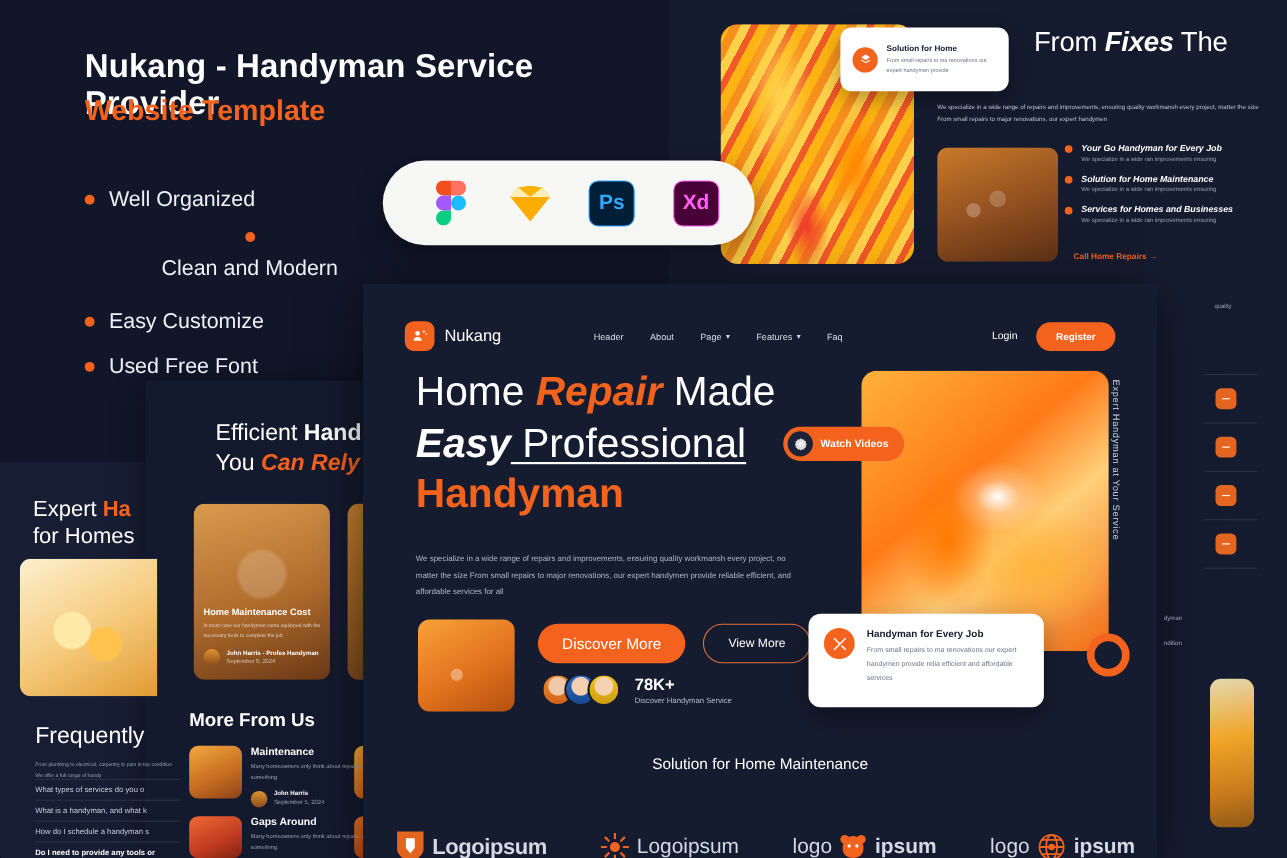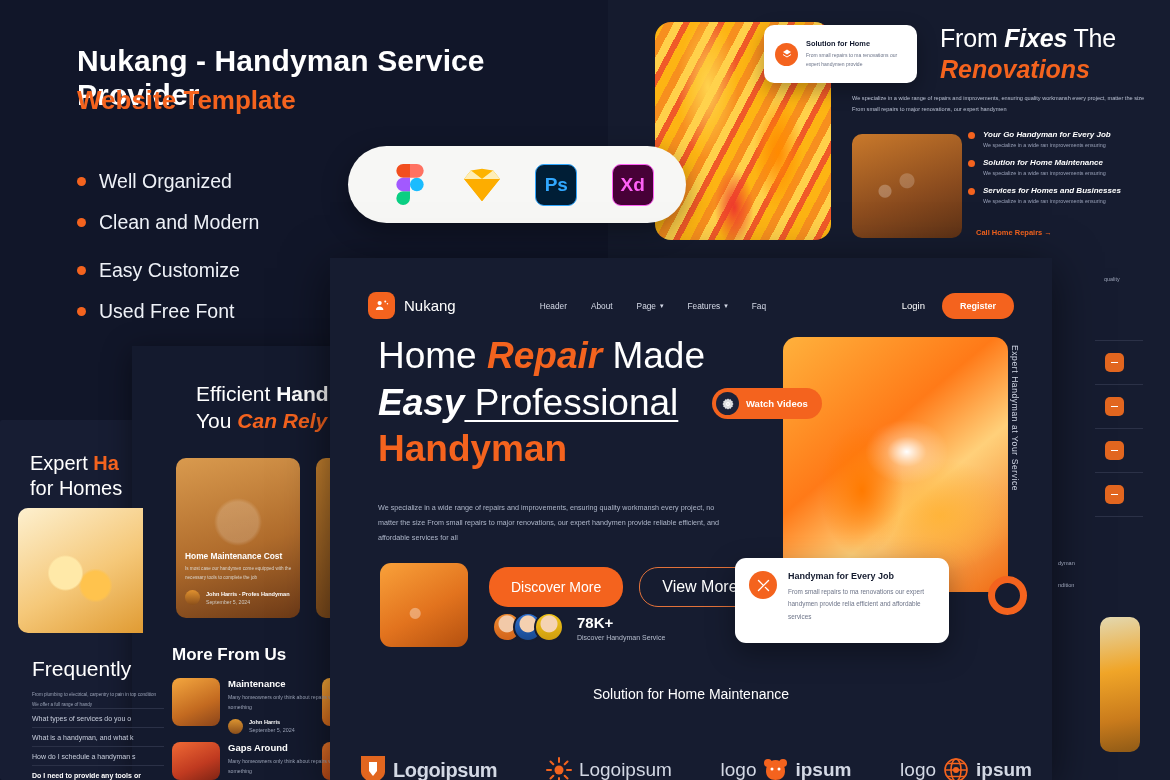--- a/index.html
+++ b/index.html
@@ -61,21 +61,21 @@
   }
   #intro-subtitle {
     left: 77px; top: 85px;
     font-size: 26px; font-weight: 700; color: #f4631e;
   }
   #intro-list { left: 77px; top: 170px; width: 300px; }
   .intro-item {
     display: flex; align-items: center; gap: 13px;
     color: #eef1f7; font-size: 19.5px; font-weight: 400; margin-bottom: 18px;
   }
-  .intro-item:nth-child(2) { margin-bottom: 25px; }
+  .intro-item:nth-child(2) { margin-bottom: 25px; flex-direction: column; }
 
   
   #software-pill {
     left: 348px; top: 146px; width: 338px; height: 77px;
     background: #f7f7f5; border-radius: 40px;
     display: flex; align-items: center; justify-content: space-around;
     box-shadow: 0 8px 26px rgba(0,0,0,.35);
     padding: 0 16px;
   }
   .swicon { width: 44px; height: 44px; display: flex; align-items: center; justify-content: flex-end; }
@@ -240,21 +240,21 @@
     left: 378px; top: 500px; width: 350px;
     font-size: 7.2px; color: #aeb6c9; line-height: 2.1;
   }
   #hero-cta { left: 489px; top: 567px; display: flex; gap: 16px; }
   #discover-btn {
     background: #f4631e; color: #fff; border: none; border-radius: 19px;
     font-size: 14px; font-weight: 400; padding: 10px 22px; font-family: inherit;
   }
   #view-btn {
     background: transparent; color: #fff; border: 1.2px solid #e2723a; border-radius: 19px;
-    font-size: 16px; padding: 10px 22px; font-family: inherit;
+    font-size: 11px; padding: 10px 22px; font-family: inherit;
   }
   #hero-social { left: 492px; top: 612px; display: flex; align-items: center; gap: 13px; }
   #avatars { display: flex; }
   .avatar {
     width: 30px; height: 30px; border-radius: 50%;
     border: 2.5px solid #161c30; margin-left: -9px;
   }
   .avatar:first-child { margin-left: 0; }
   #av1 { background: radial-gradient(circle at 50% 38%, #f2c9a8 0 8px, rgba(0,0,0,0) 9px), linear-gradient(#f08a2e, #d2641b); }
   #av2 { background: radial-gradient(circle at 50% 38%, #f4d0b0 0 8px, rgba(0,0,0,0) 9px), linear-gradient(#2b6fd1, #19498f); }
@@ -378,21 +378,20 @@
     <div>
       <div class="ct">Solution for Home</div>
       <div class="cs">From small repairs to ma renovations our expert handymen provide</div>
     </div>
   </div>
 
   <div class="abs" id="fixes-head">
     <div id="fixes-line1">
       <span>From </span><i>Fixes</i><span> The</span>
     </div>
-    <div id="fixes-line2">Renovations</div>
   </div>
 
   <div class="abs" id="fixes-para">We specialize in a wide range of repairs and improvements, ensuring quality workmansh every project, matter the size From small repairs to major renovations, our expert handymen</div>
 
   <div class="abs" id="fixes-features">
     <div class="ff-item">
       <div class="ff-dot"></div>
       <div>
         <div class="ff-title">Your Go Handyman for Every Job</div>
         <div class="ff-sub">We specialize in a wide ran improvements ensuring</div>

